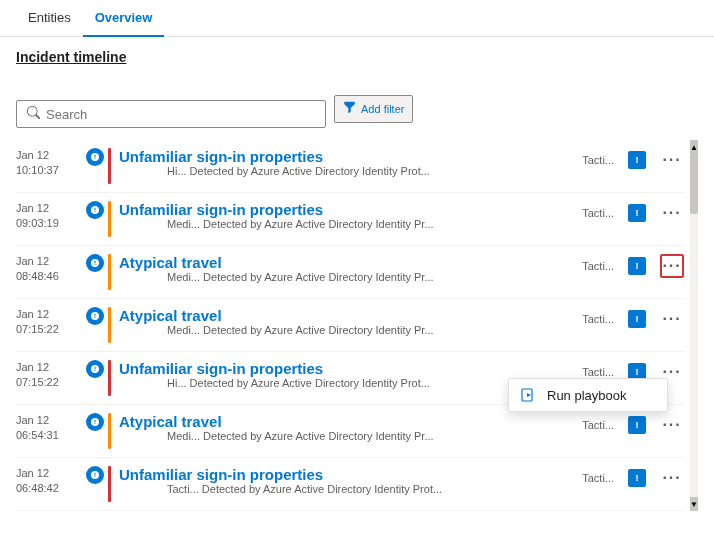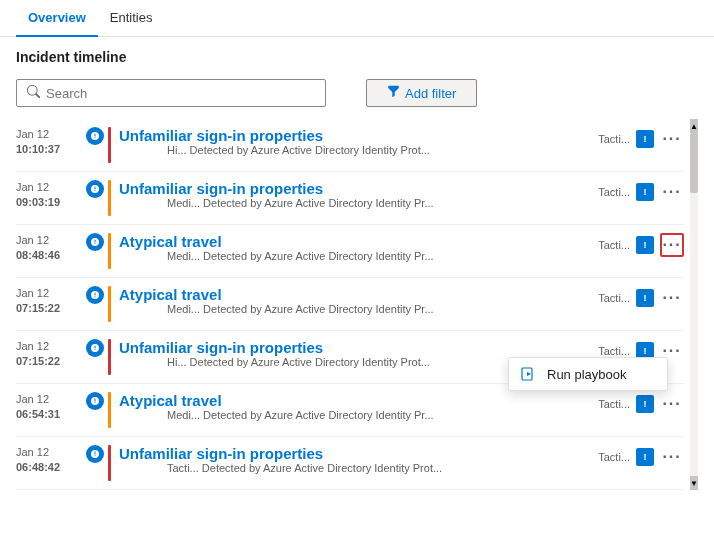--- a/index.html
+++ b/index.html
@@ -8,79 +8,79 @@
     .container { width: 714px; min-height: 548px; background: #fff; padding: 0; }
     
     
     .tabs { display: flex; border-bottom: 1px solid #e0e0e0; padding: 0 16px; }
     .tab { padding: 10px 12px; font-size: 13px; cursor: pointer; color: #333; border-bottom: 2px solid transparent; margin-bottom: -1px; }
     .tab.active { color: #0078d4; border-bottom: 2px solid #0078d4; font-weight: 600; }
     
     
     .content { padding: 12px 16px; }
     
-    .section-title { font-size: 14px; font-weight: 600; color: #201f1e; margin-bottom: 14px; }
+    .section-title { font-size: 14px; font-weight: 600; color: #201f1e; margin-bottom: 24px; text-decoration: underline; }
     
     
     .search-row { display: flex; align-items: center; gap: 8px; margin-bottom: 12px; }
-    .search-box { display: flex; align-items: center; border: 1px solid #8a8886; border-radius: 2px; padding: 5px 10px; width: 310px; background: #fff; }
+    .search-box { display: flex; align-items: center; border: 1px solid #8a8886; border-radius: 2px; padding: 5px 10px; width: 310px; background: #fff; margin-top: 11px; }
     .search-box input { border: none; outline: none; font-size: 13px; color: #333; width: 100%; }
     .search-icon-wrap { color: #605e5c; margin-right: 6px; font-size: 13px; }
     
-    .add-filter-btn { display: flex; align-items: center; gap: 5px; padding: 5px 20px; background: #f3f2f1; border: 1px solid #8a8886; border-radius: 2px; cursor: pointer; font-size: 13px; color: #0078d4; margin-left: 32px; }
+    .add-filter-btn { display: flex; align-items: center; gap: 5px; padding: 5px 8px; background: #f3f2f1; border: 1px solid #8a8886; border-radius: 2px; cursor: pointer; font-size: 11px; color: #0078d4; }
     .filter-icon { font-size: 12px; }
     
     
     .timeline { position: relative; overflow: hidden; }
     .scrollbar-track { position: absolute; right: 0; top: 0; bottom: 0; width: 8px; background: #f3f2f1; }
     .scrollbar-thumb { position: absolute; right: 0; top: 0; width: 8px; height: 60px; background: #c8c6c4; border-radius: 2px; }
     .scroll-arrow-up { position: absolute; right: 0; top: 0; width: 8px; height: 14px; background: #c8c6c4; display: flex; align-items: center; justify-content: center; font-size: 8px; }
     .scroll-arrow-down { position: absolute; right: 0; bottom: 0; width: 8px; height: 14px; background: #c8c6c4; display: flex; align-items: center; justify-content: center; font-size: 8px; }
     
     .timeline-list { padding-right: 14px; }
     
     .timeline-item { display: flex; align-items: flex-start; padding: 8px 0; border-bottom: 1px solid #f3f2f1; position: relative; }
     
     .datetime { width: 70px; min-width: 70px; font-size: 11px; color: #605e5c; line-height: 1.4; }
     .datetime .date { font-weight: 400; }
-    .datetime .time { font-weight: 700; }
+    .datetime .time { font-weight: 400; }
     
     .severity-icon { width: 18px; min-width: 18px; height: 18px; background: #0078d4; border-radius: 50%; display: flex; align-items: center; justify-content: center; margin-right: 4px; }
     .severity-icon svg { width: 10px; height: 10px; }
     
     .severity-bar { width: 3px; height: 36px; border-radius: 1px; margin-right: 8px; }
     .severity-high { background: #d13438; }
     .severity-medium { background: #ff8c00; }
     
     .item-content { flex: 1; min-width: 0; }
     .item-title { font-size: 15px; font-weight: 600; color: #0078d4; white-space: nowrap; overflow: hidden; text-overflow: ellipsis; }
     .item-meta { font-size: 11px; color: #605e5c; white-space: nowrap; overflow: hidden; text-overflow: ellipsis; max-width: 310px; margin-left: 48px; }
     
-    .item-right { display: flex; align-items: center; gap: 6px; margin-left: auto; padding-left: 8px; }
+    .item-right { display: flex; align-items: center; gap: 14px; margin-left: auto; padding-left: 8px; }
     .tactic-badge { font-size: 11px; color: #605e5c; white-space: nowrap; }
     
     .alert-icon { width: 18px; height: 18px; background: #0078d4; border-radius: 2px; display: flex; align-items: center; justify-content: center; }
     .alert-icon-inner { color: #fff; font-size: 9px; font-weight: bold; }
     
     .more-btn { width: 24px; height: 24px; display: flex; align-items: center; justify-content: center; cursor: pointer; font-size: 16px; color: #605e5c; border-radius: 2px; font-weight: bold; letter-spacing: 1px; }
     .more-btn.active { border: 2px solid #d13438; }
     
     
     .context-menu-overlay { position: absolute; top: 238px; right: 30px; background: #fff; border: 1px solid #e0e0e0; box-shadow: 0 4px 12px rgba(0,0,0,0.15); border-radius: 2px; width: 160px; z-index: 100; text-align: right; }
     .context-menu-item { display: flex; align-items: center; gap: 10px; padding: 8px 12px; cursor: pointer; font-size: 13px; color: #201f1e; }
     .menu-icon { width: 16px; height: 16px; display: flex; align-items: center; justify-content: center; }
   </style>
 </head>
 <body>
 
 <div class="container">
 
   <div class="tabs">
+    <div class="tab">Entities</div>
     <div class="tab active">Overview</div>
-    <div class="tab">Entities</div>
   </div>
 
   <div class="content">
     <div class="section-title">Incident timeline</div>
 
     <div class="search-row">
       <div class="search-box">
         <span class="search-icon-wrap">
           <svg width="13" height="13" viewBox="0 0 16 16" fill="currentColor">
             <path d="M11.742 10.344a6.5 6.5 0 1 0-1.397 1.398h-.001c.03.04.062.078.098.115l3.85 3.85a1 1 0 0 0 1.415-1.414l-3.85-3.85a1.007 1.007 0 0 0-.115-.099zm-5.242 1.656a5.5 5.5 0 1 1 0-11 5.5 5.5 0 0 1 0 11z"></path>

